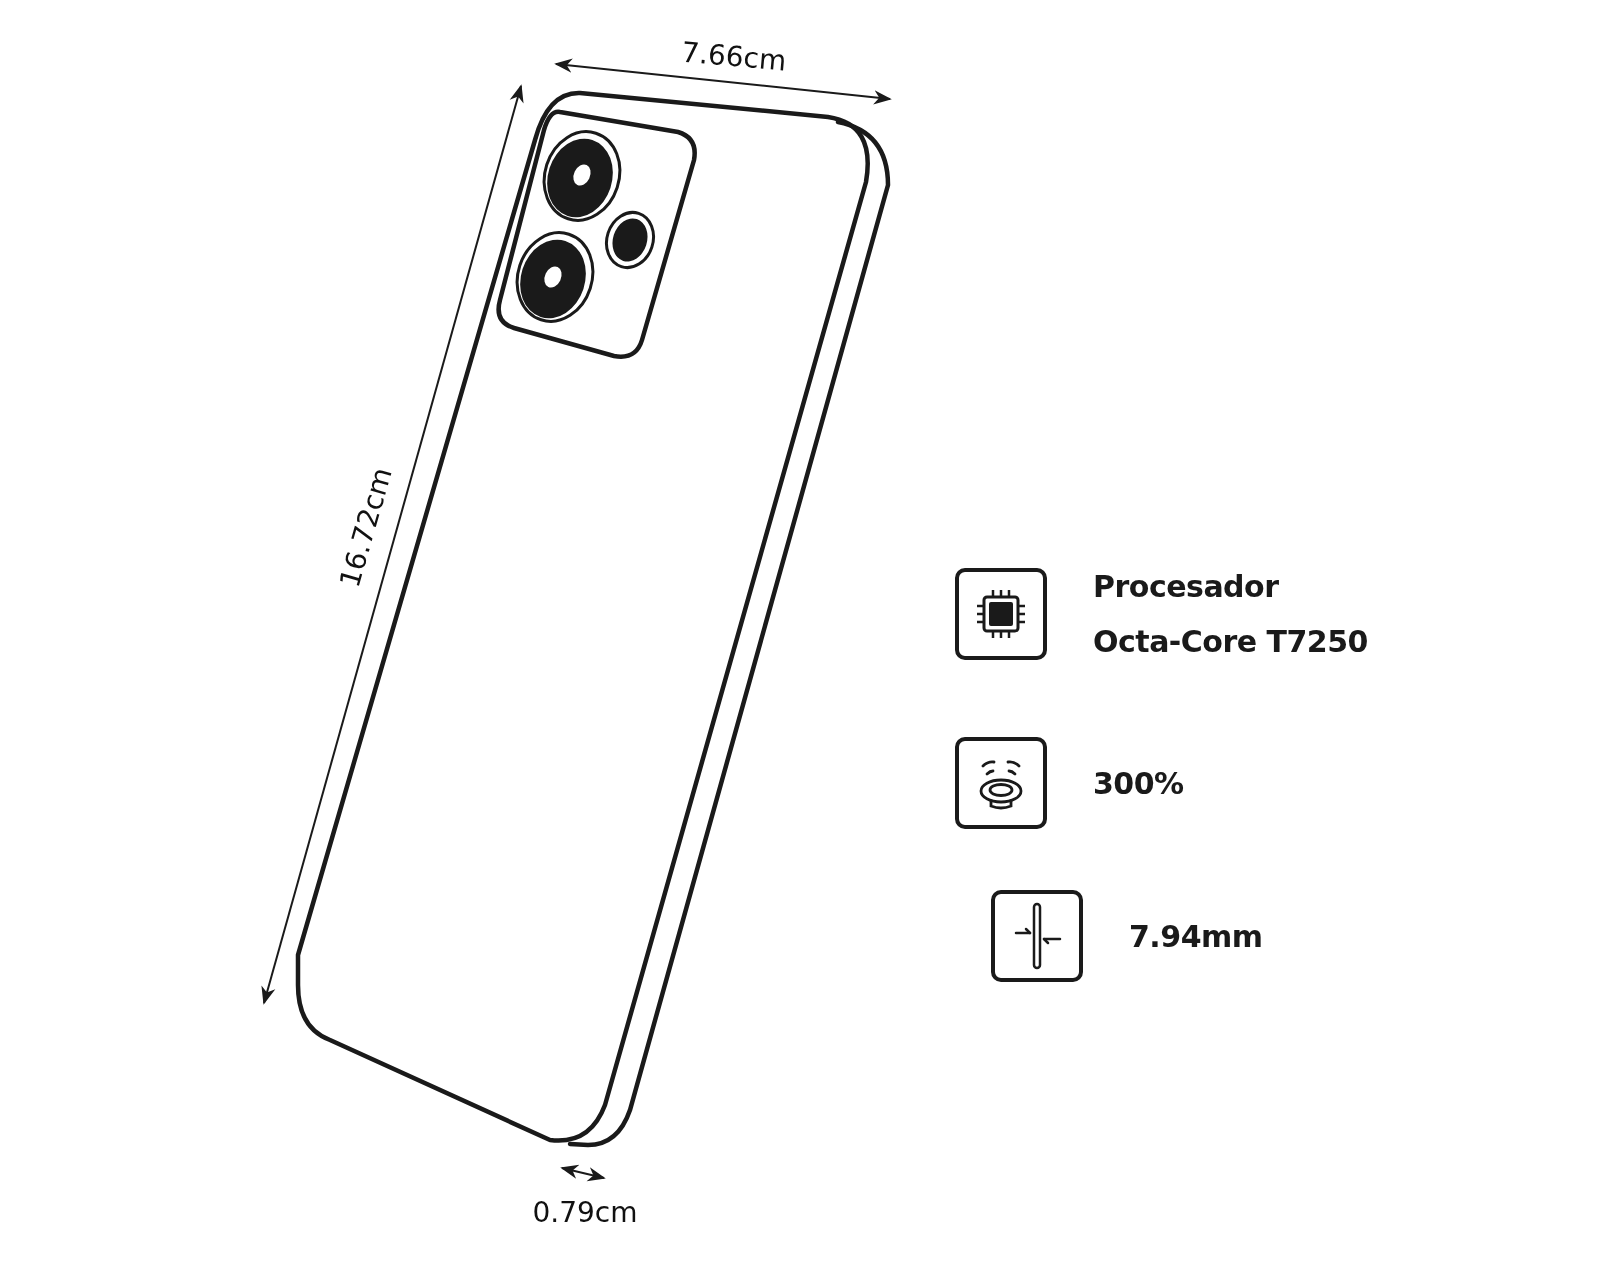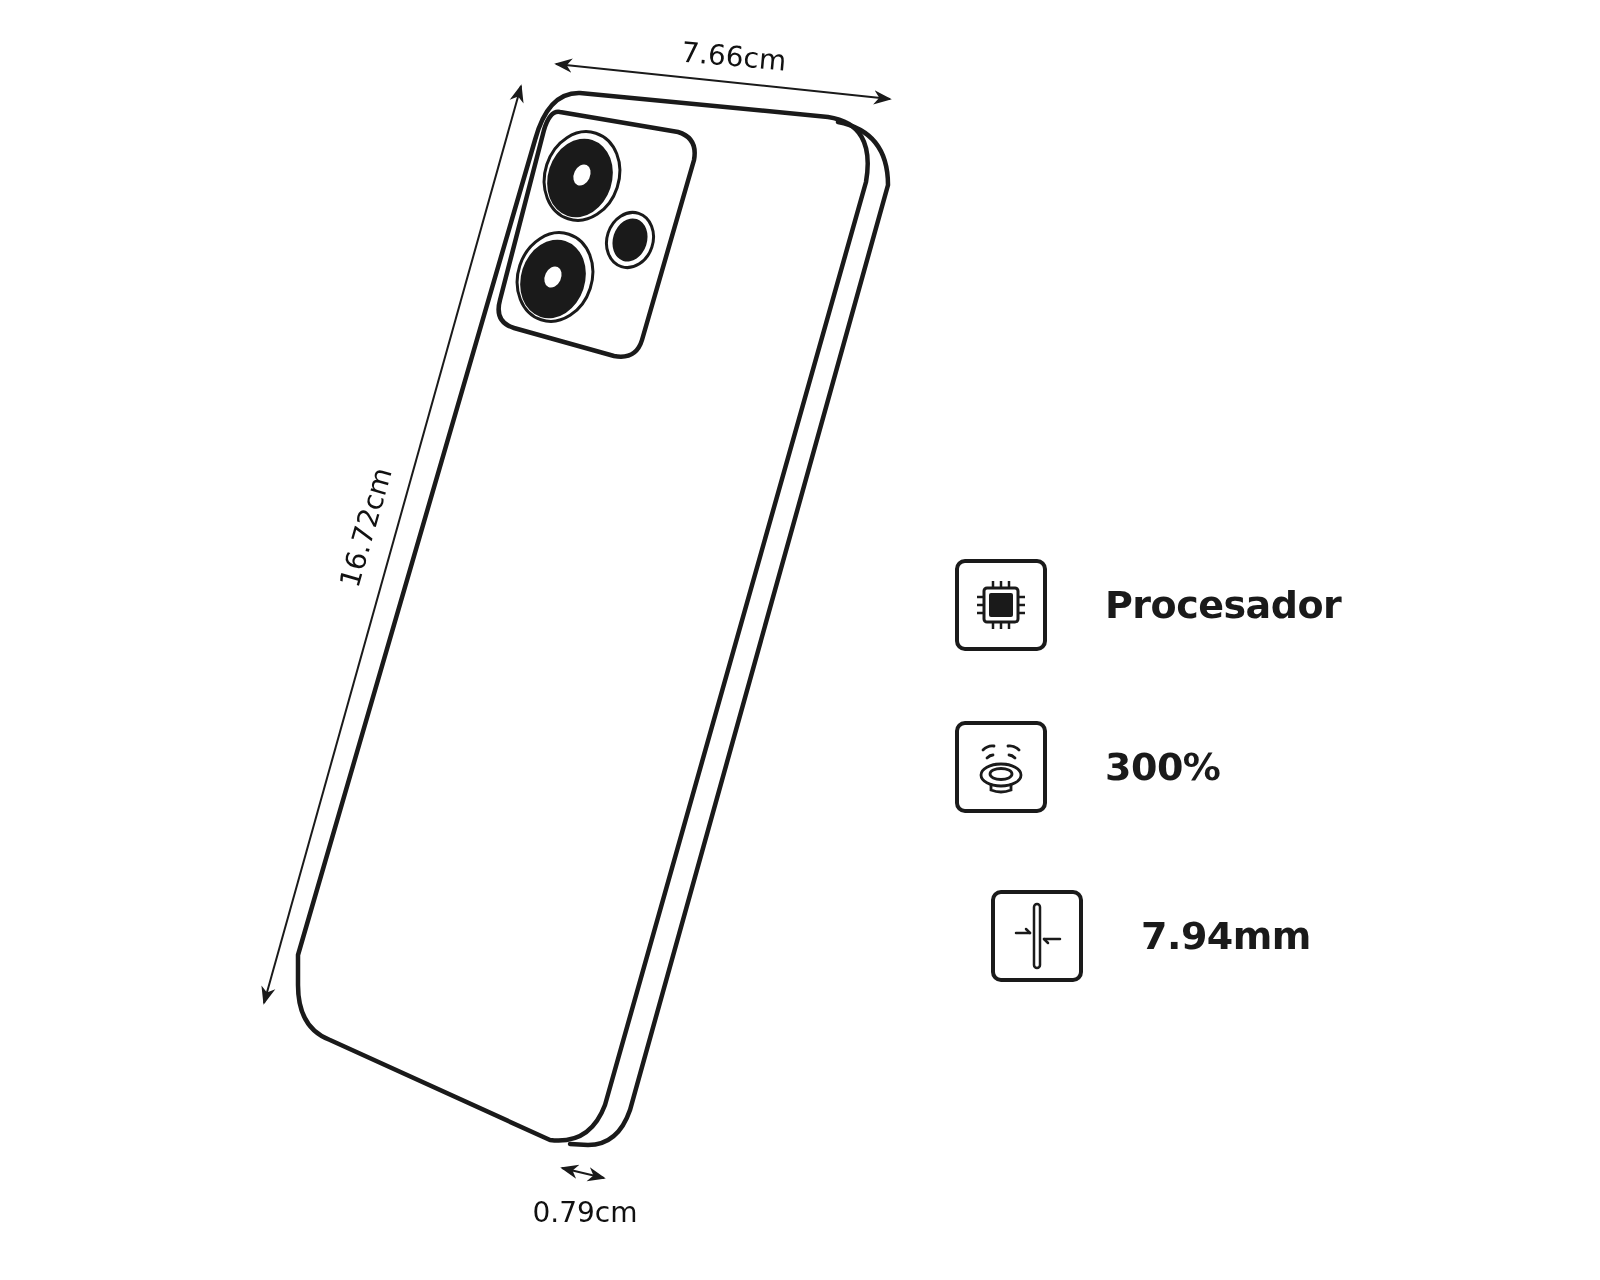--- a/index.html
+++ b/index.html
@@ -7,22 +7,22 @@
            font-family: "DejaVu Sans", sans-serif; color: #1a1a1a; }
     #diagram { position: absolute; left: 0; top: 0; width: 1600px; height: 1280px; }
     .dim-label { font-family: "DejaVu Sans", sans-serif; font-size: 28px; fill: #111111; }
     .features { position: absolute; left: 955px; top: 0; }
     .feature { position: absolute; left: 0; display: flex; align-items: center; }
     .feature .icon-box {
       width: 92px; height: 92px; border: 4.5px solid #1a1a1a; border-radius: 10px;
       box-sizing: border-box; display: flex; align-items: center; justify-content: center;
       background: #fff;
     }
-    .feature .text { margin-left: 58px; font-family: "DejaVu Sans", sans-serif;
-      font-weight: bold; font-size: 38px; line-height: 55px; color: #1a1a1a; letter-spacing: -0.5px; }
+    .feature .text { margin-left: 46px; font-family: "DejaVu Sans", sans-serif;
+      font-weight: bold; font-size: 30px; line-height: 55px; color: #1a1a1a; letter-spacing: -0.5px; }
     .feature .text div { white-space: nowrap; }
   </style>
 </head>
 <body>
 
 <svg id="diagram" viewBox="0 0 1600 1280" xmlns="http://www.w3.org/2000/svg">
   <defs>
     <marker id="arrow" viewBox="0 0 10 10" refX="9" refY="5" markerWidth="9" markerHeight="9" orient="auto-start-reverse">
       <path d="M0,1 L10,5 L0,9 L3,5 Z" fill="#1a1a1a"></path>
     </marker>
@@ -80,24 +80,25 @@
             <line x1="6" y1="30" x2="13" y2="30"></line>
             <line x1="6" y1="38" x2="13" y2="38"></line>
           <line x1="47" y1="22" x2="54" y2="22"></line>
             <line x1="47" y1="30" x2="54" y2="30"></line>
             <line x1="47" y1="38" x2="54" y2="38"></line>
         </g>
       </svg>
     </div>
     <div class="text">
       <div>Procesador</div>
+      <div>Octa-Core T7250</div>
     </div>
   </div>
 
-  <div class="feature" style="top:721px;align-items:center;">
+  <div class="feature" style="top:737px;align-items:center;">
     <div class="icon-box">
       <svg width="70" height="70" viewBox="0 0 70 70">
         <g fill="none" stroke="#1a1a1a" stroke-width="2.8" stroke-linecap="round">
           <path d="M17,18 Q22,13 28,14"></path>
           <path d="M21,26 Q24,23 27,23"></path>
           <path d="M53,18 Q48,13 42,14"></path>
           <path d="M49,26 Q46,23 43,23"></path>
           <ellipse cx="35" cy="43" rx="20" ry="11"></ellipse>
           <ellipse cx="35" cy="42" rx="11" ry="5.5"></ellipse>
           <path d="M25,53 L25,58 Q35,62 45,58 L45,53"></path>

